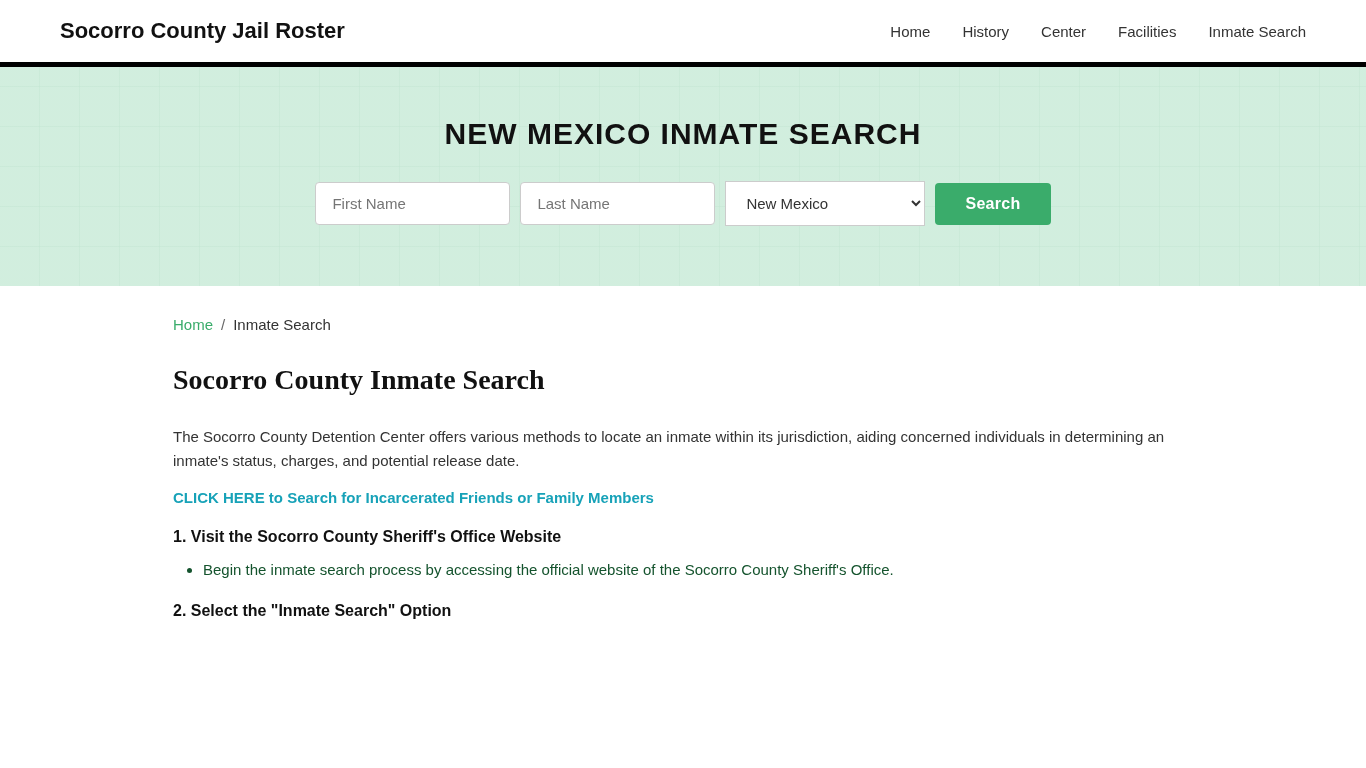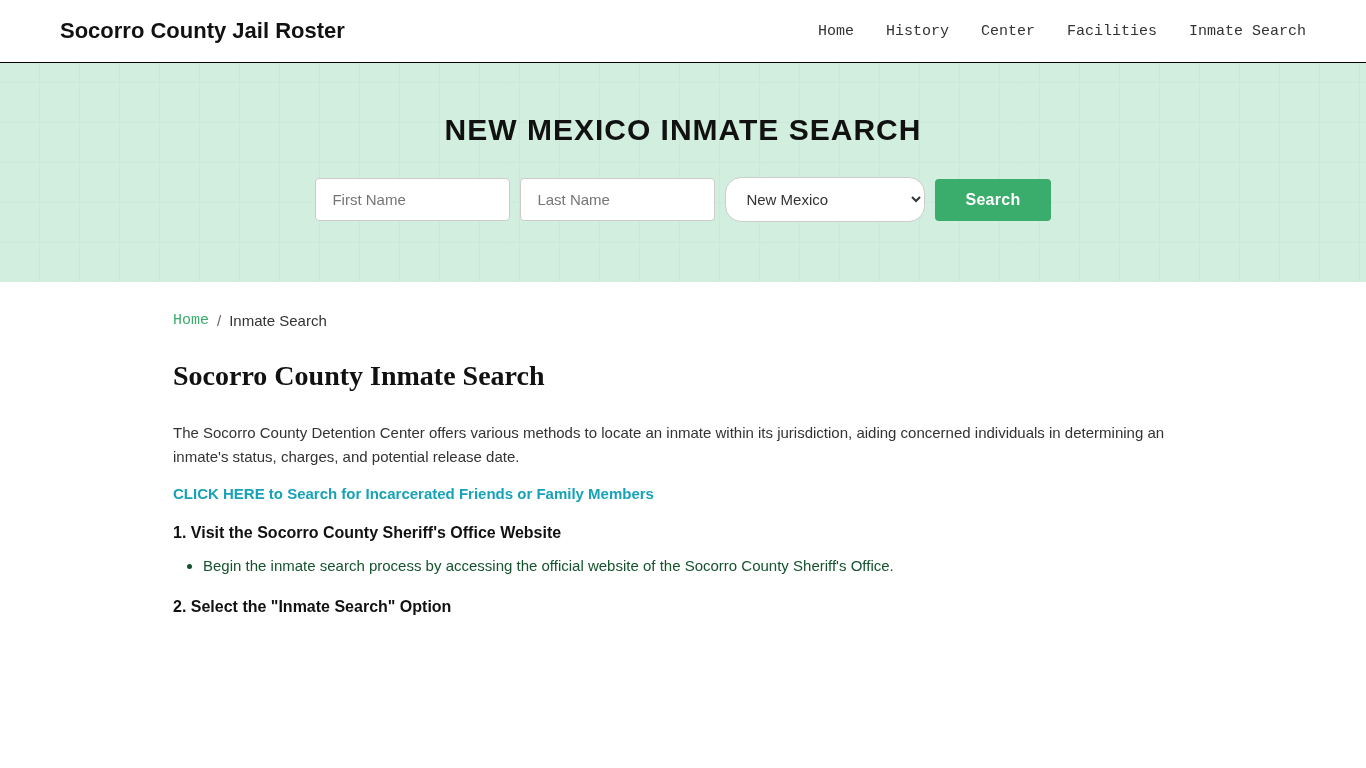--- a/index.html
+++ b/index.html
@@ -15,39 +15,39 @@
       background: #fff;
     }
 
     
     header {
       display: flex;
       align-items: center;
       justify-content: space-between;
       padding: 18px 60px;
       background: #fff;
-      border-bottom: 1px solid #000000;
+      border-bottom: 5px solid #000000;
     }
 
     .site-title {
       font-family: Arial, sans-serif;
       font-weight: 900;
       font-size: 22px;
       color: #111;
       text-decoration: none;
     }
 
     nav {
       display: flex;
       gap: 32px;
       align-items: center;
     }
 
     nav a {
-      font-family: Liberation Mono, monospace;
+      font-family: Liberation Sans, sans-serif;
       font-size: 15px;
       color: #333;
       text-decoration: none;
       font-weight: 400;
     }
 
     
     .hero {
       background-color: #e8f5ef;
       background-image:
@@ -86,21 +86,21 @@
       color: #888;
       font-family: Arial, sans-serif;
       background: #fff;
       outline: none;
     }
 
     .search-form select {
       padding: 12px 16px;
       font-size: 15px;
       border: 1px solid #ccc;
-      border-radius: 16px;
+      border-radius: 0;
       width: 200px;
       color: #333;
       font-family: Arial, sans-serif;
       background: #fff;
       outline: none;
       cursor: pointer;
       appearance: auto;
     }
 
     .search-btn {

